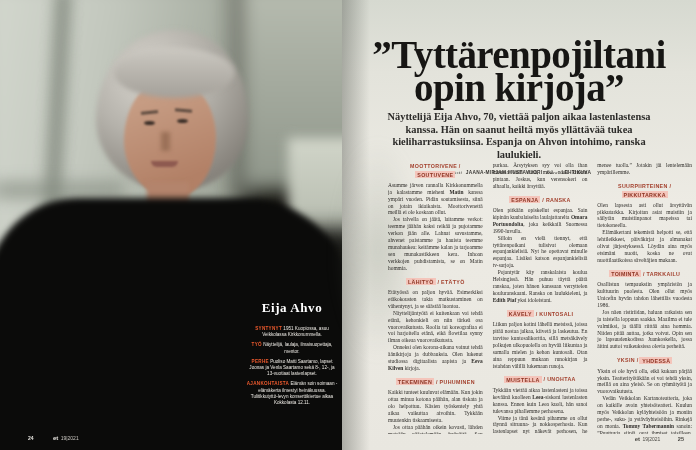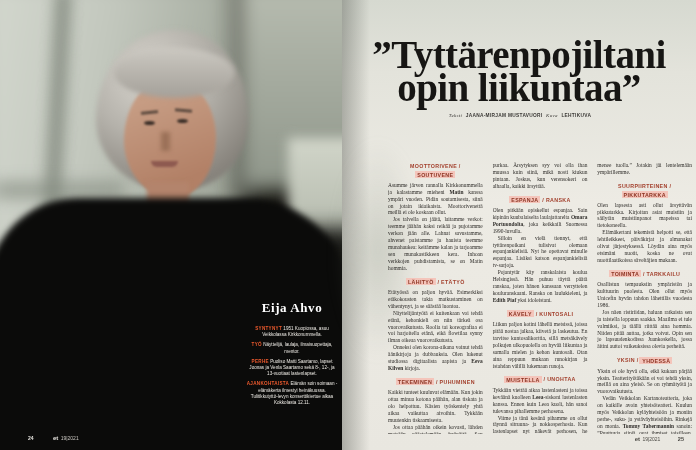--- a/index.html
+++ b/index.html
@@ -144,22 +144,23 @@
       <span class="iss">19|2021</span>
     </div>
   </div>
 
   <div class="page-right">
     <div class="gutter-blur"></div>
 
     <div class="head-block">
       <h1>
         <span>”Tyttärenpojiltani</span><br>
-        <span>opin liikuntaa”</span>
+        <span>opin kirjoja”</span>
       </h1>
+      <p class="standfirst">Näyttelijä Eija Ahvo, 70, viettää paljon aikaa lastenlastensa kanssa. Hän on saanut heiltä myös yllättävää tukea kieliharrastuksiinsa. Espanja on Ahvon intohimo, ranska laulukieli.</p>
       <p class="byline">
         <span class="lab">Teksti</span>
         <span class="nm">JAANA-MIRJAM MUSTAVUORI</span>
         <span class="lab">Kuva</span>
         <span class="nm">LEHTIKUVA</span>
       </p>
     </div>
 
     <div class="cols" id="cols">
         <div class="col">

